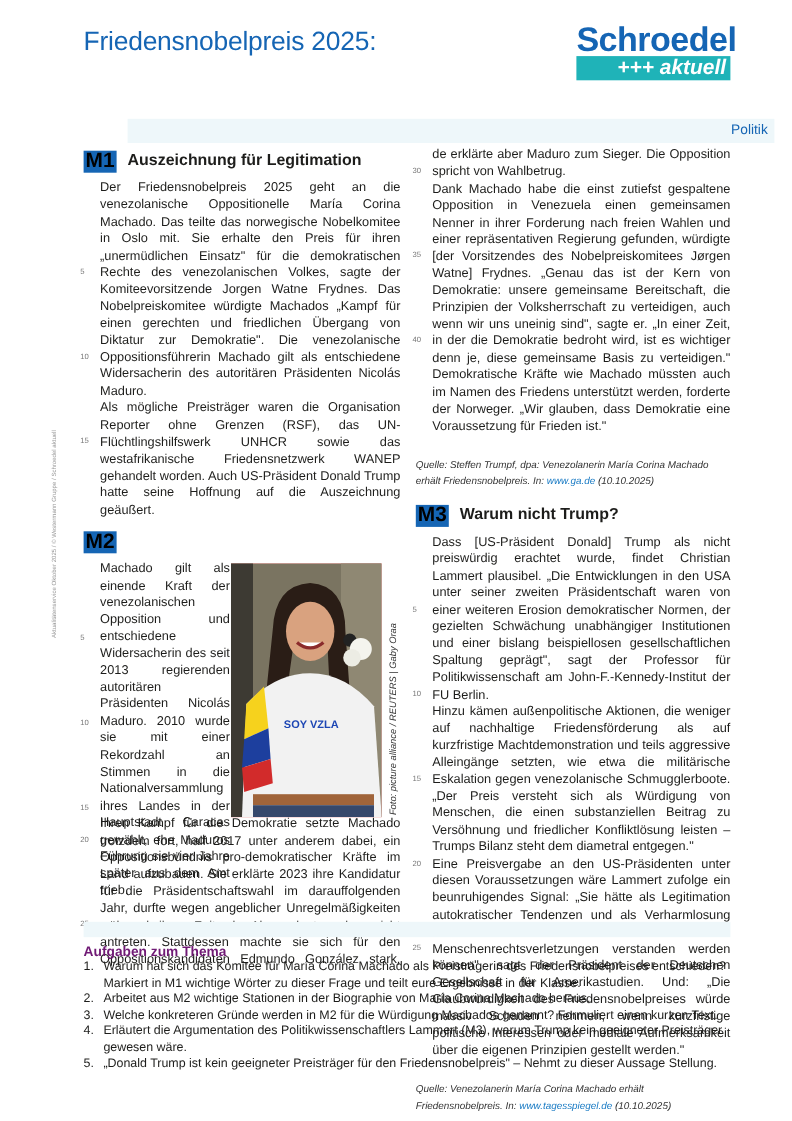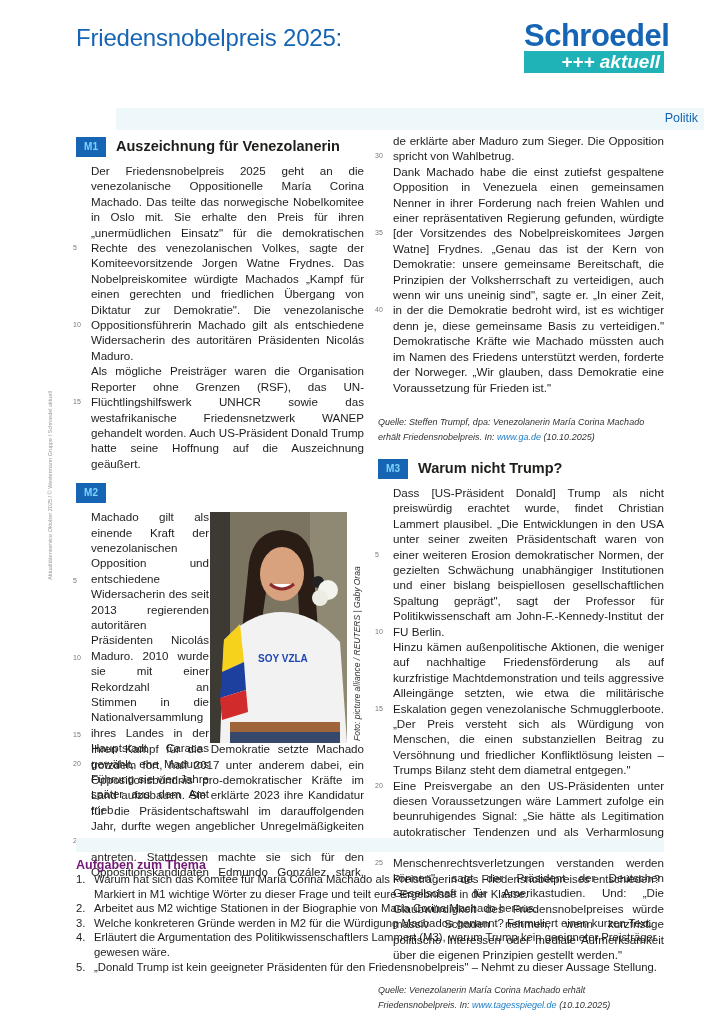--- a/index.html
+++ b/index.html
@@ -14,21 +14,21 @@
   .subjectbar { position: absolute; left: 76px; top: 108px; width: 588px; height: 22px; background: #eef7fa; margin-left: 40px; }
   .subject { position: absolute; right: 6px; top: 3px; color: #1565b4; font-size: 12.5px; font-family: "Liberation Sans", sans-serif; }
 
   .sidetext { position: absolute; left: 47px; top: 580px; transform-origin: left top; transform: rotate(-90deg); font-size: 5.5px; color: #999; white-space: nowrap; font-family: "Liberation Sans", sans-serif; }
 
   .col { position: absolute; font-size: 11.6px; line-height: 15.4px; font-family: "Liberation Sans", sans-serif; }
   .col-left { left: 76px; top: 137px; width: 288px; }
   .col-right { left: 378px; top: 133px; width: 286px; }
 
   .mhead { display: flex; align-items: center; height: 20px; margin-bottom: 6px; }
-  .mbadge { background: #1565b4; color: #7dd3fc; font-weight: 700; font-size: 10px; width: 30px; height: 20px; line-height: 20px; text-align: center; margin-right: 10px; }
+  .mbadge { background: #1565b4; color: #000000; font-weight: 700; font-size: 19px; width: 30px; height: 20px; line-height: 20px; text-align: center; margin-right: 10px; }
   .mtitle { font-weight: 700; font-size: 14.5px; color: #1d1d1b; }
 
   .text { position: relative; padding-left: 15px; text-align: justify; }
   .text p { margin: 0; }
   .ln { position: absolute; left: -3px; font-size: 7px; color: #777; }
   .source { font-style: italic; font-size: 9px; line-height: 15px; color: #333; margin-top: 20px; }
   .source a { color: #1a7bc4; text-decoration: none; }
 
   .m2-body { position: relative; height: 232px; }
   .m2-text { position: absolute; left: 15px; top: 0; width: 118px; text-align: justify; font-size: 11.6px; line-height: 15.4px; }
@@ -55,21 +55,21 @@
 <div class="subjectbar">
   <span class="subject">Politik</span>
 </div>
 
 <div class="sidetext">Aktualitätenservice Oktober 2025 / © Westermann Gruppe / Schroedel aktuell</div>
 
 <div class="col col-left">
   <section>
     <div class="mhead">
       <span class="mbadge">M1</span>
-      <span class="mtitle">Auszeichnung für Venezolanerin</span>
+      <span class="mtitle">Auszeichnung für Legitimation</span>
     </div>
     <div class="text">
       <span class="ln" style="top:77px">5</span>
       <span class="ln" style="top:154px">10</span>
       <span class="ln" style="top:231px">15</span>
       <p>Der Friedensnobelpreis 2025 geht an die venezolanische Oppositionelle María Corina Machado. Das teilte das norwegische Nobelkomitee in Oslo mit. Sie erhalte den Preis für ihren „unermüdlichen Einsatz" für die demokratischen Rechte des venezolanischen Volkes, sagte der Komiteevorsitzende Jorgen Watne Frydnes. Das Nobelpreiskomitee würdigte Machados „Kampf für einen gerechten und friedlichen Übergang von Diktatur zur Demokratie". Die venezolanische Oppositionsführerin Machado gilt als entschiedene Widersacherin des autoritären Präsidenten Nicolás Maduro.</p>
       <p>Als mögliche Preisträger waren die Organisation Reporter ohne Grenzen (RSF), das UN-Flüchtlingshilfswerk UNHCR sowie das westafrikanische Friedensnetzwerk WANEP gehandelt worden. Auch US-Präsident Donald Trump hatte seine Hoffnung auf die Auszeichnung geäußert.</p>
     </div>
   </section>
 
@@ -146,15 +146,15 @@
 </div>
 
 <div class="tasks-bar"></div>
 <div class="tasks">
   <h3>Aufgaben zum Thema</h3>
   <ol>
     <li><span class="num">1.</span><span>Warum hat sich das Komitee für María Corina Machado als Preisträgerin des Friedensnobelpreises entschieden? Markiert in M1 wichtige Wörter zu dieser Frage und teilt eure Ergebnisse in der Klasse.</span></li>
     <li><span class="num">2.</span><span>Arbeitet aus M2 wichtige Stationen in der Biographie von María Corina Machado heraus.</span></li>
     <li><span class="num">3.</span><span>Welche konkreteren Gründe werden in M2 für die Würdigung Machados genannt? Formuliert einen kurzen Text.</span></li>
     <li><span class="num">4.</span><span>Erläutert die Argumentation des Politikwissenschaftlers Lammert (M3), warum Trump kein geeigneter Preisträger gewesen wäre.</span></li>
-    <li><span class="num">5.</span><span>„Donald Trump ist kein geeigneter Präsidenten für den Friedensnobelpreis" – Nehmt zu dieser Aussage Stellung.</span></li>
+    <li><span class="num">5.</span><span>„Donald Trump ist kein geeigneter Preisträger für den Friedensnobelpreis" – Nehmt zu dieser Aussage Stellung.</span></li>
   </ol>
 </div>
 
 </body></html>

